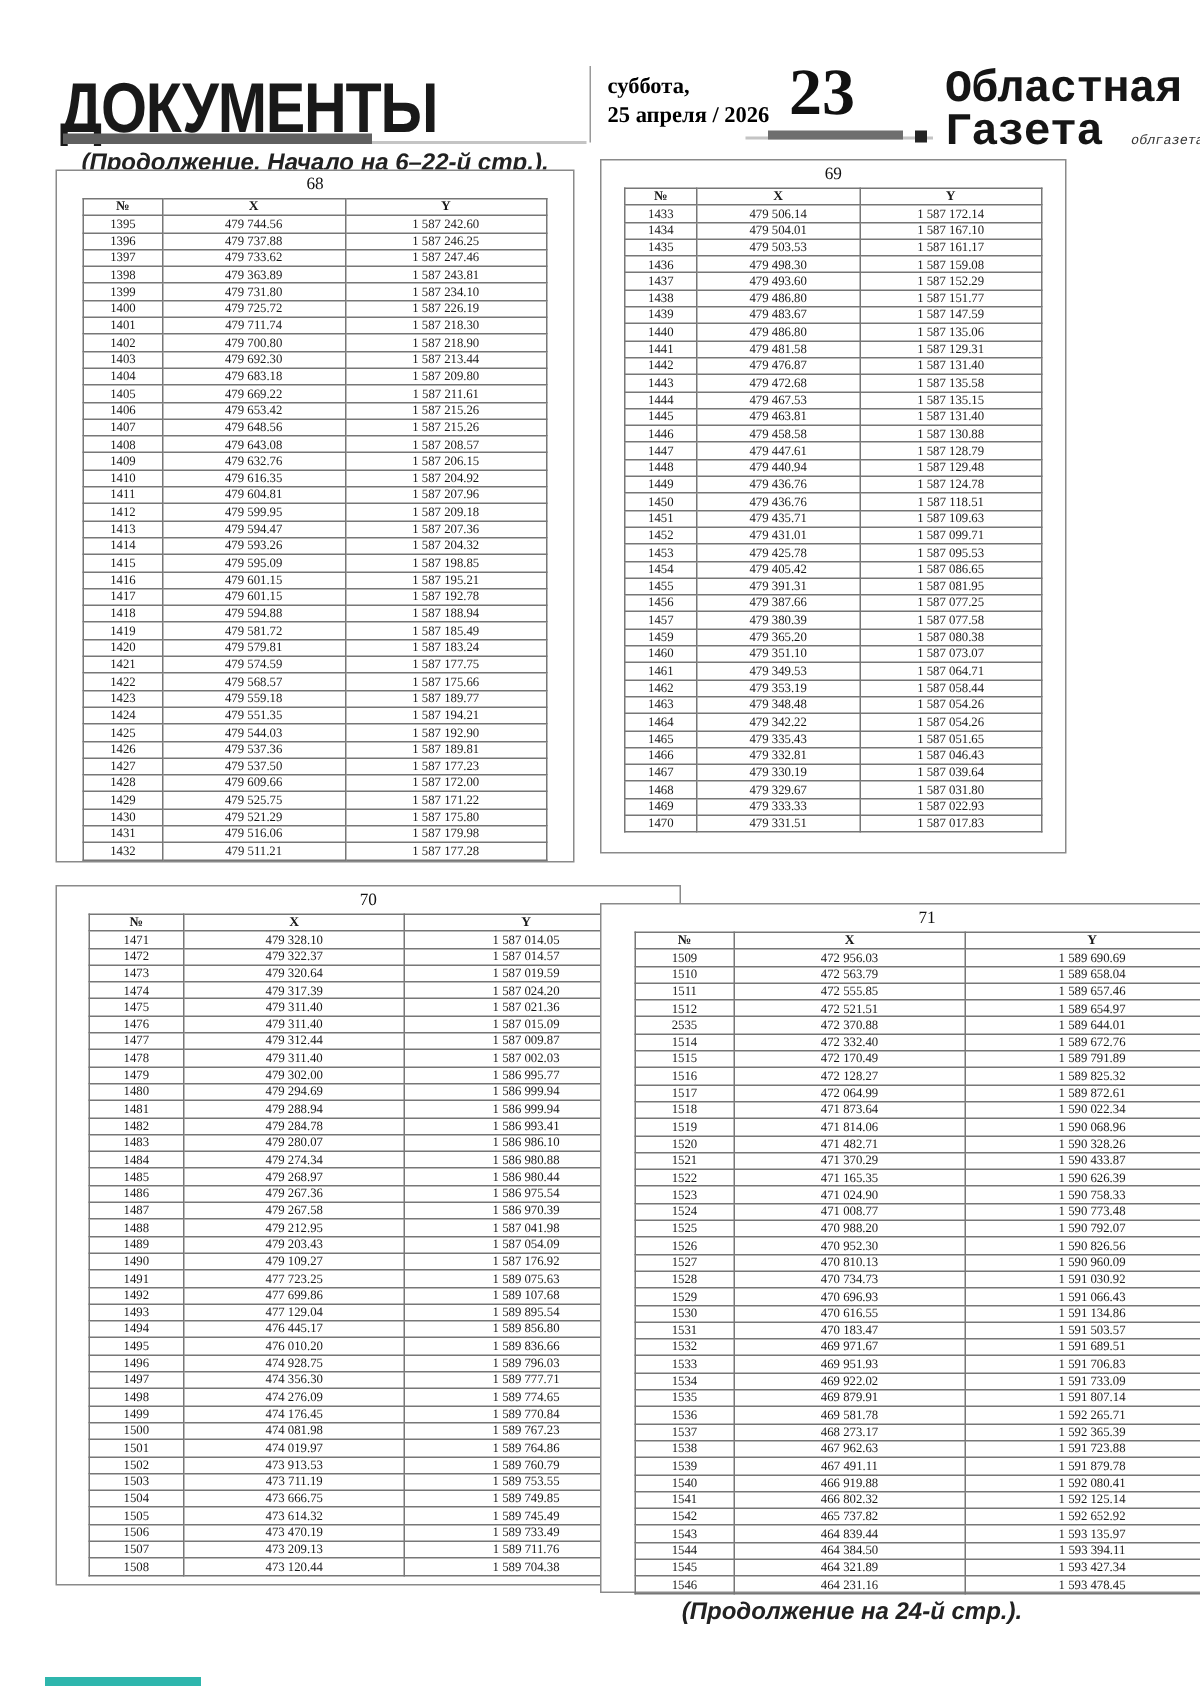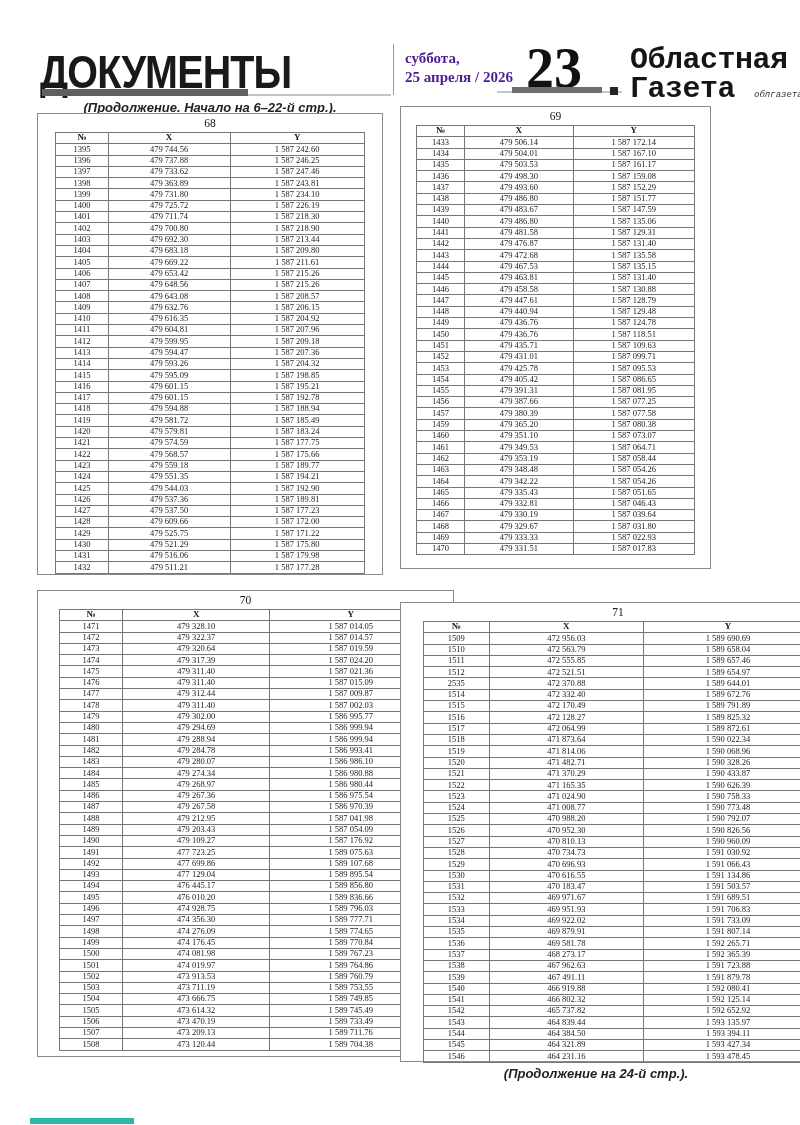--- a/index.html
+++ b/index.html
@@ -12,44 +12,44 @@
     position:absolute;left:40px;top:44px;
     font-family:"Liberation Sans",sans-serif;font-weight:bold;
     font-size:47px;letter-spacing:-1px;color:#191919;
     transform:scaleX(0.84);transform-origin:left top;white-space:nowrap;
   }
   .title-underline-thin{position:absolute;left:42px;top:94px;width:349px;height:2px;background:#c4c4c4;}
   .title-underline-thick{position:absolute;left:42px;top:89px;width:206px;height:7px;background:#606060;}
   .header-divider{position:absolute;left:393px;top:44px;width:1px;height:51px;background:#9a9a9a;}
   .date-block{
     position:absolute;left:405px;top:49px;
-    font-family:"Liberation Serif",serif;font-weight:bold;font-size:15px;line-height:19px;color:#4c1d95;
+    font-family:"Liberation Serif",serif;font-weight:bold;font-size:15px;line-height:19px;color:#000000;
   }
   .page-number{
     position:absolute;left:526px;top:36px;
-    font-family:"Liberation Serif",serif;font-weight:bold;font-size:56px;color:#111;text-align:right;
+    font-family:"Liberation Serif",serif;font-weight:bold;font-size:44px;color:#111;text-align:right;
   }
   .pagenum-underline-thin{position:absolute;left:497px;top:91px;width:125px;height:2px;background:#c4c4c4;}
   .pagenum-underline-thick{position:absolute;left:512px;top:87px;width:90px;height:6px;background:#6e6e6e;}
   .logo-square{position:absolute;left:610px;top:87px;width:8px;height:8px;background:#242424;}
   .brand{
     position:absolute;left:630px;top:46px;width:160px;
     font-family:Liberation Mono, monospace;font-weight:bold;color:#151515;
     font-size:30px;line-height:29px;letter-spacing:-0.5px;
   }
   .brand .site{
     font-weight:normal;font-style:italic;font-size:9px;letter-spacing:0;
     color:#333;margin-left:19px;
   }
   .continuation{
     position:absolute;font-family:"Liberation Sans",sans-serif;
-    font-weight:bold;font-style:italic;font-size:13px;color:#222;text-align:center;
+    font-weight:bold;font-style:italic;font-size:16px;color:#222;text-align:center;
   }
   .continuation.top{left:37px;top:100px;width:346px;}
-  .continuation.bottom{left:416px;top:1066px;width:360px;font-style:italic;}
+  .continuation.bottom{left:388px;top:1066px;width:360px;font-style:italic;}
   
   .table-block{
     position:absolute;border:1px solid #8a8a8a;background:#fff;box-sizing:border-box;
   }
   #block-68{left:37px;top:113px;width:346px;height:462px;}
   #block-69{left:400px;top:106px;width:311px;height:463px;}
   #block-70{left:37px;top:590px;width:417px;height:467px;}
   #block-71{left:400px;top:602px;width:436px;height:460px;}
   .table-title{
     text-align:center;font-size:11.5px;margin-top:3px;color:#111;

